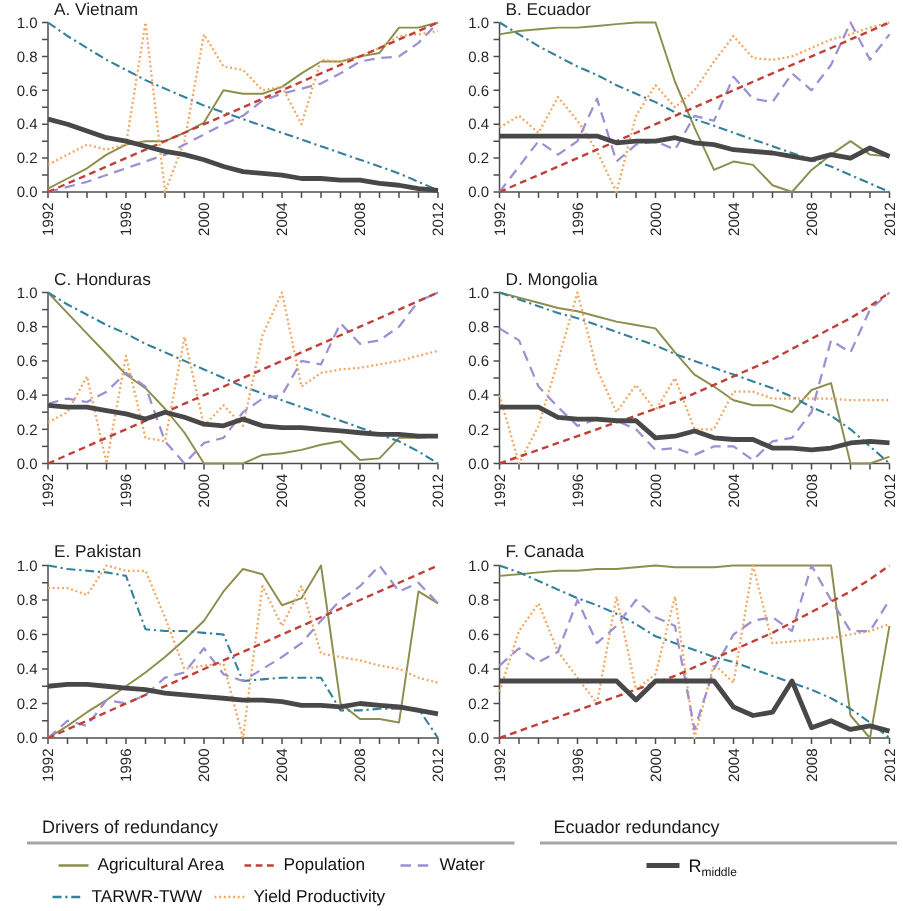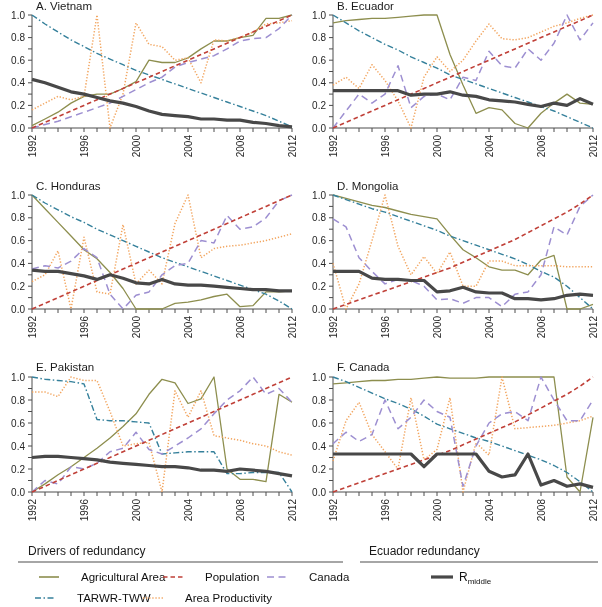--- a/index.html
+++ b/index.html
@@ -6,21 +6,21 @@
   body { width:602px; height:607px; font-family:"Liberation Sans", sans-serif; }
   .fig { position:relative; width:602px; height:607px; overflow:hidden; background:#fff; }
   .grid { position:absolute; left:0; top:0; width:602px; height:530px; }
   .panel { position:absolute; }
   .panel svg { display:block; }
   .legend { position:absolute; left:0; top:530px; width:510px; height:77px; }
   .lg-head { position:absolute; font-size:12px; color:#1a1a1a; white-space:nowrap; }
   .lg-rule { position:absolute; height:2px; background:#a6a6a6; }
   .lg-item { position:absolute; height:14px; display:flex; align-items:center; white-space:nowrap; }
   .lg-item svg { margin-right:5px; display:block; }
-  .lg-label { font-size:11.5px; color:#111;margin-left:16px; }
+  .lg-label { font-size:11.5px; color:#111; }
   .r-label { font-size:12px; color:#111; }
   .r-sub { font-size:8px; color:#111; position:relative; top:4px; }
   svg text { font-family:"Liberation Sans", sans-serif; }
 </style>
 </head>
 <body>
 
 <div class="fig">
   <div class="grid">
     <div class="panel" style="left:0;top:0">
@@ -382,33 +382,33 @@
     <div class="lg-item" style="left:162px;top:40px">
       <svg width="22" height="12">
           <line x1="1" y1="6" x2="21" y2="6" stroke="#c04038" stroke-width="1.6" stroke-dasharray="4.5,3"></line>
         </svg>
       <span class="lg-label">Population</span>
     </div>
     <div class="lg-item" style="left:266px;top:40px">
       <svg width="22" height="12">
           <line x1="1" y1="6" x2="21" y2="6" stroke="#9d8fd1" stroke-width="1.6" stroke-dasharray="7,4.5"></line>
         </svg>
-      <span class="lg-label">Canada</span>
+      <span class="lg-label">Water</span>
     </div>
     <div class="lg-item" style="left:34px;top:61px">
       <svg width="22" height="12">
           <line x1="1" y1="6" x2="21" y2="6" stroke="#35809b" stroke-width="1.6" stroke-dasharray="6,2.5,1.5,2.5"></line>
         </svg>
       <span class="lg-label">TARWR-TWW</span>
     </div>
     <div class="lg-item" style="left:142px;top:61px">
       <svg width="22" height="12">
           <line x1="1" y1="6" x2="21" y2="6" stroke="#f2a55f" stroke-width="1.6" stroke-dasharray="1.3,1.8"></line>
         </svg>
-      <span class="lg-label">Area Productivity</span>
+      <span class="lg-label">Yield Productivity</span>
     </div>
     <div class="lg-item" style="left:430px;top:40px">
       <svg width="24" height="12">
           <line x1="1" y1="6" x2="23" y2="6" stroke="#484848" stroke-width="3.2"></line>
         </svg>
       <span class="r-label">R</span>
         <span class="r-sub">middle</span>
     </div>
   </div>
 </div>

